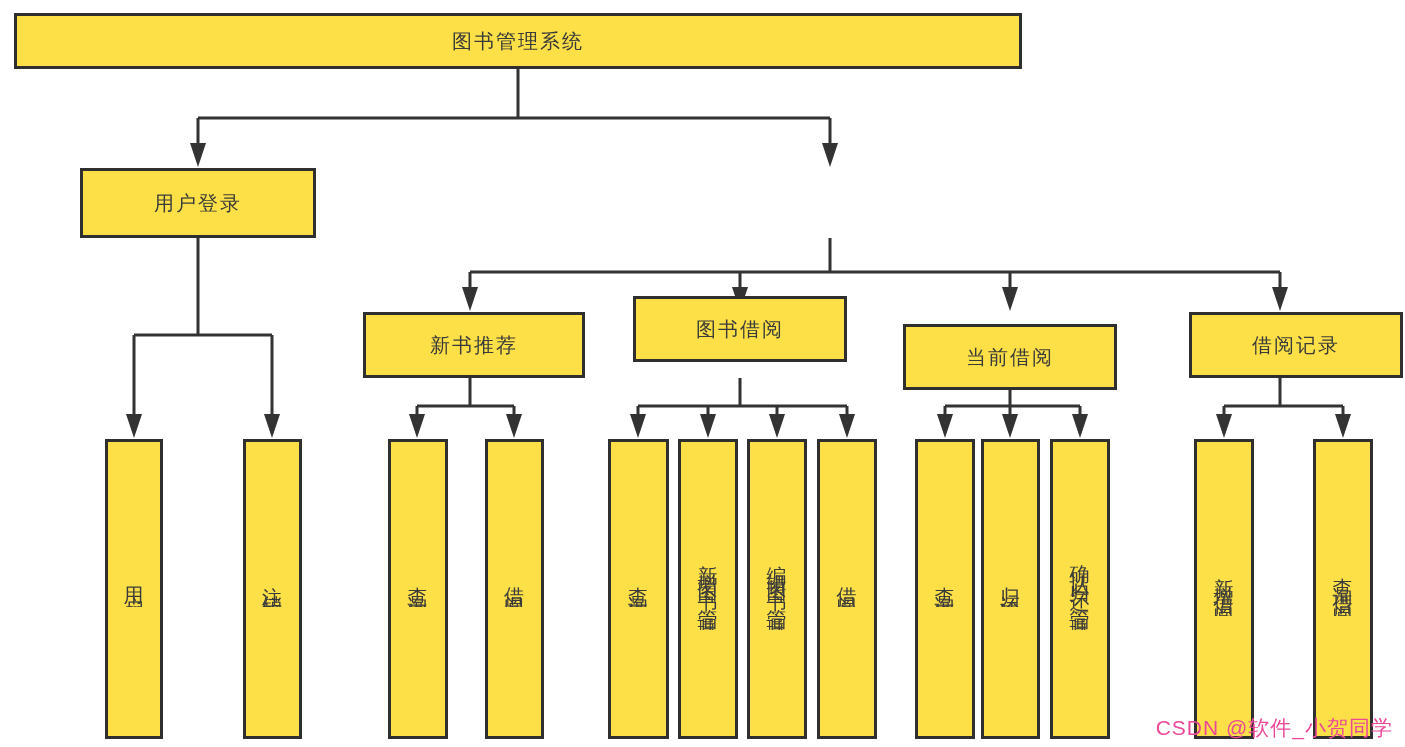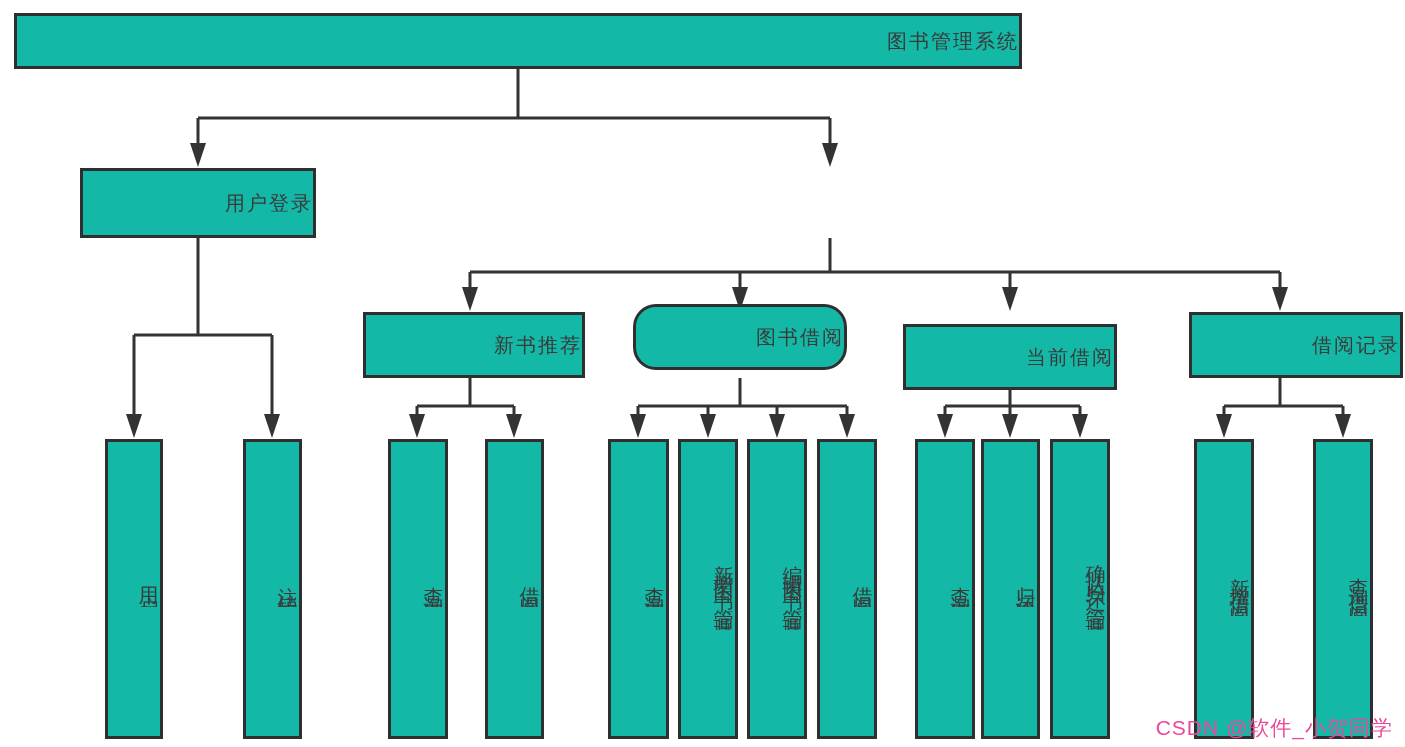--- a/index.html
+++ b/index.html
@@ -14,24 +14,24 @@
   #connectors {
     position: absolute;
     left: 0; top: 0;
     width: 1405px; height: 747px;
     z-index: 1;
   }
   .node {
     position: absolute;
     box-sizing: border-box;
     border: 3px solid #2f2f2f;
-    background: #14b8a6;
+    background: #fde047;
     display: flex;
     align-items: center;
-    justify-content: flex-end;
+    justify-content: center;
     color: #3a3a3a;
     z-index: 2;
   }
   .hlabel {
     font-size: 20px;
     letter-spacing: 2px;
     white-space: nowrap;
   }
   .vlabel {
     writing-mode: vertical-lr;
@@ -42,21 +42,21 @@
     max-height: 288px;
     overflow: hidden;
   }
   
   #n-root   { left: 14px;  top: 13px;  width: 1008px; height: 56px; }
   
   #n-user   { left: 80px;  top: 168px; width: 236px; height: 70px; }
   #n-book   { left: 712px; top: 168px; width: 236px; height: 70px; }
   
   #n-newrec { left: 363px;  top: 312px; width: 222px; height: 66px; }
-  #n-borrow { left: 633px;  top: 304px; width: 214px; height: 66px; border-radius: 23px; }
+  #n-borrow { left: 633px;  top: 296px; width: 214px; height: 66px; }
   #n-current{ left: 903px;  top: 324px; width: 214px; height: 66px; }
   #n-record { left: 1173px; top: 312px; width: 214px; height: 66px; margin-left: 16px; }
   
   .leaf { top: 439px; height: 300px; }
   #lf-user-login  { left: 105px;  width: 58px; }
   #lf-logout      { left: 243px;  width: 59px; }
   #lf-new-query   { left: 388px;  width: 60px; }
   #lf-new-borrow  { left: 485px;  width: 59px; }
   #lf-bor-query   { left: 608px;  width: 61px; }
   #lf-bor-add     { left: 678px;  width: 60px; }

